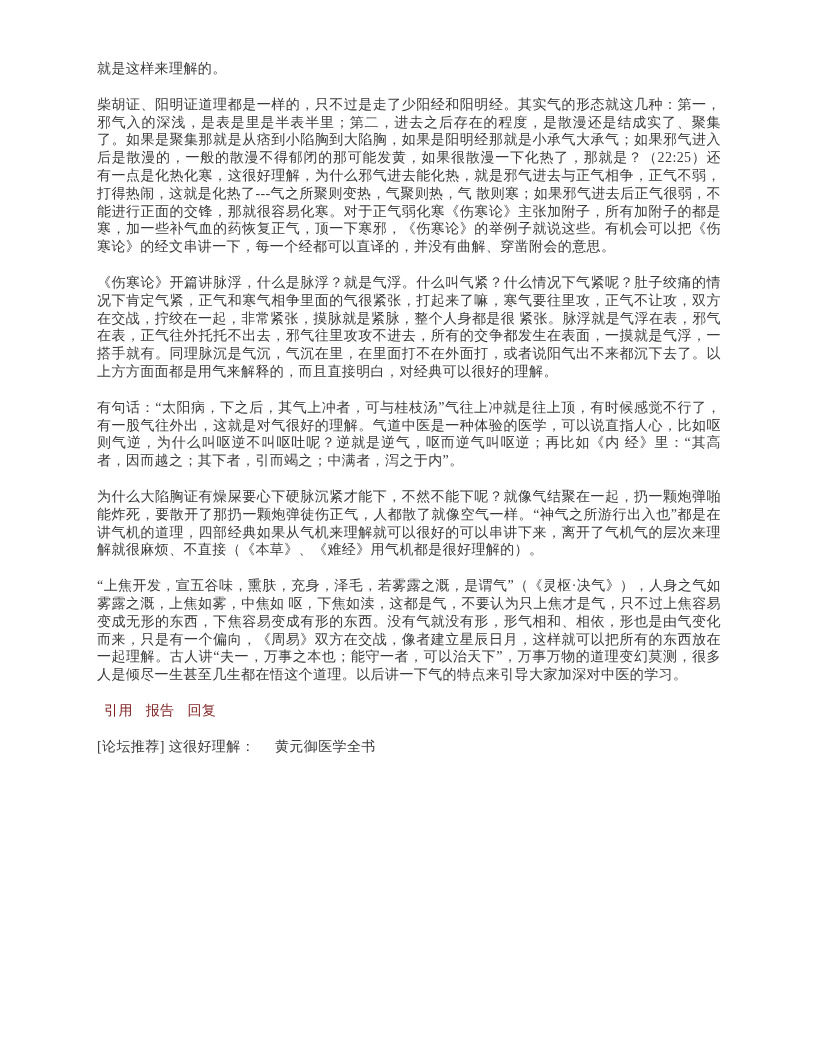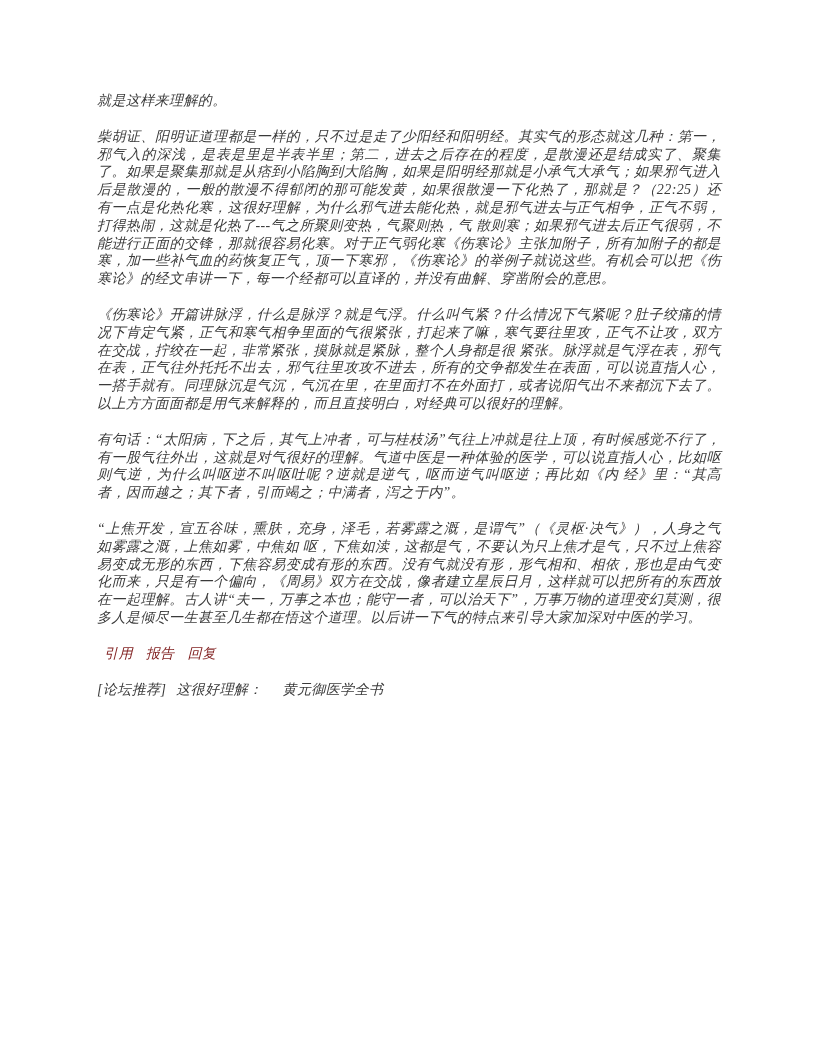--- a/index.html
+++ b/index.html
@@ -11,23 +11,22 @@
     width: 816px;
     height: 1056px;
     overflow: hidden;
     font-family: "Liberation Serif", "DejaVu Serif", serif;
     color: #3a3a3a;
   }
   .page {
     box-sizing: border-box;
     width: 816px;
     height: 1056px;
-    padding: 92px 95px 40px 97px;
+    padding: 60px 95px 40px 97px;
     background: #ffffff;
-    font-style: italic;
   }
   .para {
     margin: 0 0 18px 0;
     font-size: 14px;
     line-height: 17.8px;
     text-align: justify;
     text-justify: inter-ideograph;
     letter-spacing: 0.4px;
   }
   .single-line {
@@ -53,45 +52,45 @@
     color: #7f1d1d;
     text-decoration: none;
   }
   .promo {
     margin: 0;
     font-size: 14px;
     line-height: 17.8px;
     letter-spacing: 0.4px;
   }
   .promo-tag {
-    margin-right: 6px;
   }
   .promo-label {
     margin-right: 16px;
   }
   .promo-book {
     cursor: pointer;
     color: #3a3a3a;
     text-decoration: none;
     text-align: right;
   }
 </style>
 </head>
 <body>
 
 <div class="page">
 
   <p class="para single-line">就是这样来理解的。</p>
 
   <p class="para">柴胡证、阳明证道理都是一样的，只不过是走了少阳经和阳明经。其实气的形态就这几种：第一，邪气入的深浅，是表是里是半表半里；第二，进去之后存在的程度，是散漫还是结成实了、聚集了。如果是聚集那就是从痞到小陷胸到大陷胸，如果是阳明经那就是小承气大承气；如果邪气进入后是散漫的，一般的散漫不得郁闭的那可能发黄，如果很散漫一下化热了，那就是？（22:25）还有一点是化热化寒，这很好理解，为什么邪气进去能化热，就是邪气进去与正气相争，正气不弱，打得热闹，这就是化热了---气之所聚则变热，气聚则热，气 散则寒；如果邪气进去后正气很弱，不能进行正面的交锋，那就很容易化寒。对于正气弱化寒《伤寒论》主张加附子，所有加附子的都是寒，加一些补气血的药恢复正气，顶一下寒邪，《伤寒论》的举例子就说这些。有机会可以把《伤寒论》的经文串讲一下，每一个经都可以直译的，并没有曲解、穿凿附会的意思。</p>
 
-  <p class="para">《伤寒论》开篇讲脉浮，什么是脉浮？就是气浮。什么叫气紧？什么情况下气紧呢？肚子绞痛的情况下肯定气紧，正气和寒气相争里面的气很紧张，打起来了嘛，寒气要往里攻，正气不让攻，双方在交战，拧绞在一起，非常紧张，摸脉就是紧脉，整个人身都是很 紧张。脉浮就是气浮在表，邪气在表，正气往外托托不出去，邪气往里攻攻不进去，所有的交争都发生在表面，可以说直指人心，一搭手就有。同理脉沉是气沉，气沉在里，在里面打不在外面打，或者说阳气出不来都沉下去了。以上方方面面都是用气来解释的，而且直接明白，对经典可以很好的理解。</p>
+  <p class="para">《伤寒论》开篇讲脉浮，什么是脉浮？就是气浮。什么叫气紧？什么情况下气紧呢？肚子绞痛的情况下肯定气紧，正气和寒气相争里面的气很紧张，打起来了嘛，寒气要往里攻，正气不让攻，双方在交战，拧绞在一起，非常紧张，摸脉就是紧脉，整个人身都是很 紧张。脉浮就是气浮在表，邪气在表，正气往外托托不出去，邪气往里攻攻不进去，所有的交争都发生在表面，一摸就是气浮，一搭手就有。同理脉沉是气沉，气沉在里，在里面打不在外面打，或者说阳气出不来都沉下去了。以上方方面面都是用气来解释的，而且直接明白，对经典可以很好的理解。</p>
 
   <p class="para">有句话：“太阳病，下之后，其气上冲者，可与桂枝汤”气往上冲就是往上顶，有时候感觉不行了，有一股气往外出，这就是对气很好的理解。气道中医是一种体验的医学，可以说直指人心，比如呕则气逆，为什么叫呕逆不叫呕吐呢？逆就是逆气，呕而逆气叫呕逆；再比如《内 经》里：“其高者，因而越之；其下者，引而竭之；中满者，泻之于内”。</p>
 
+  <p class="para">为什么大陷胸证有燥屎要心下硬脉沉紧才能下，不然不能下呢？就像气结聚在一起，扔一颗炮弹啪能炸死，要散开了那扔一颗炮弹徒伤正气，人都散了就像空气一样。“神气之所游行出入也”都是在讲气机的道理，四部经典如果从气机来理解就可以很好的可以串讲下来，离开了气机气的层次来理解就很麻烦、不直接（《本草》、《难经》用气机都是很好理解的）。</p>
 
   <p class="para">“上焦开发，宣五谷味，熏肤，充身，泽毛，若雾露之溉，是谓气”（《灵枢·决气》），人身之气如雾露之溉，上焦如雾，中焦如 呕，下焦如渎，这都是气，不要认为只上焦才是气，只不过上焦容易变成无形的东西，下焦容易变成有形的东西。没有气就没有形，形气相和、相依，形也是由气变化而来，只是有一个偏向，《周易》双方在交战，像者建立星辰日月，这样就可以把所有的东西放在一起理解。古人讲“夫一，万事之本也；能守一者，可以治天下”，万事万物的道理变幻莫测，很多人是倾尽一生甚至几生都在悟这个道理。以后讲一下气的特点来引导大家加深对中医的学习。</p>
 
 
   <div class="actions">
     <span class="action-link">引用</span>
     <span class="action-link">报告</span>
     <span class="action-link">回复</span>
   </div>
 

